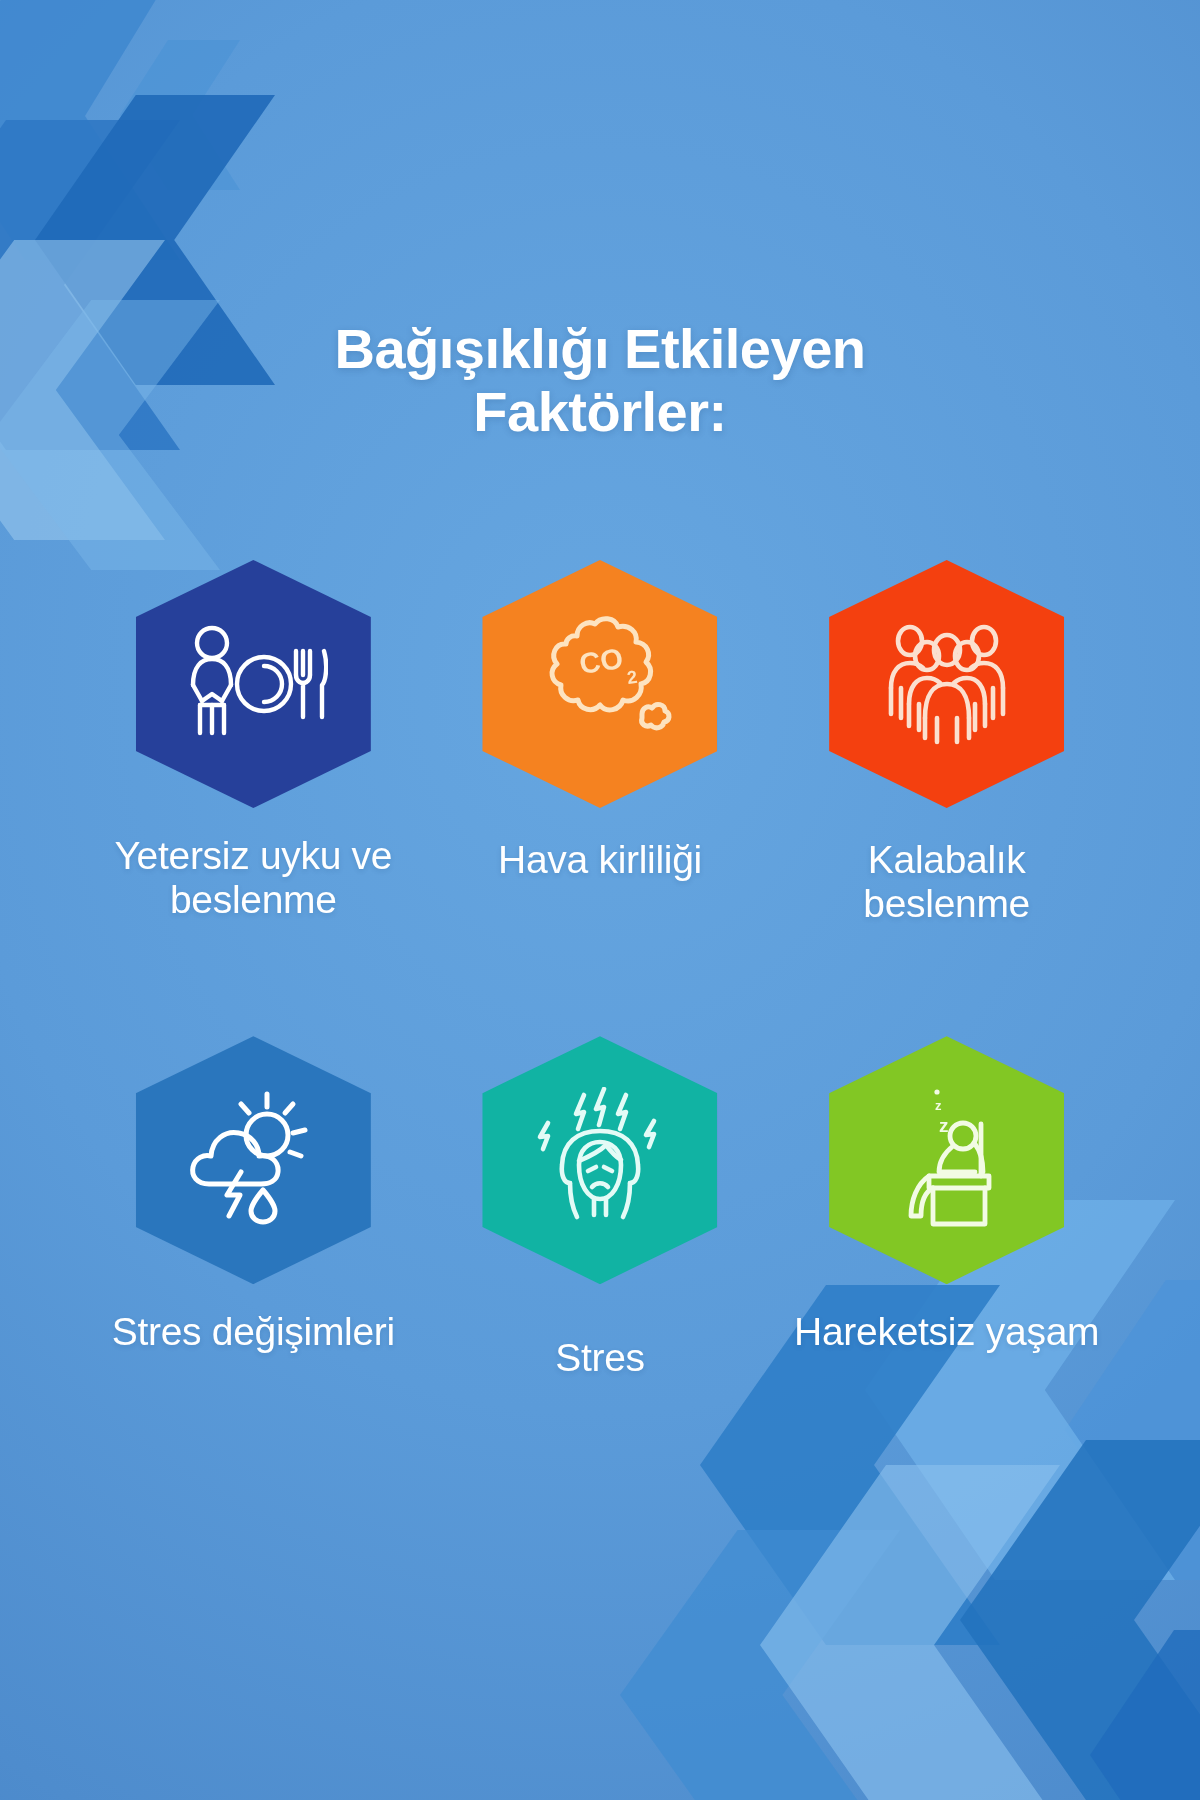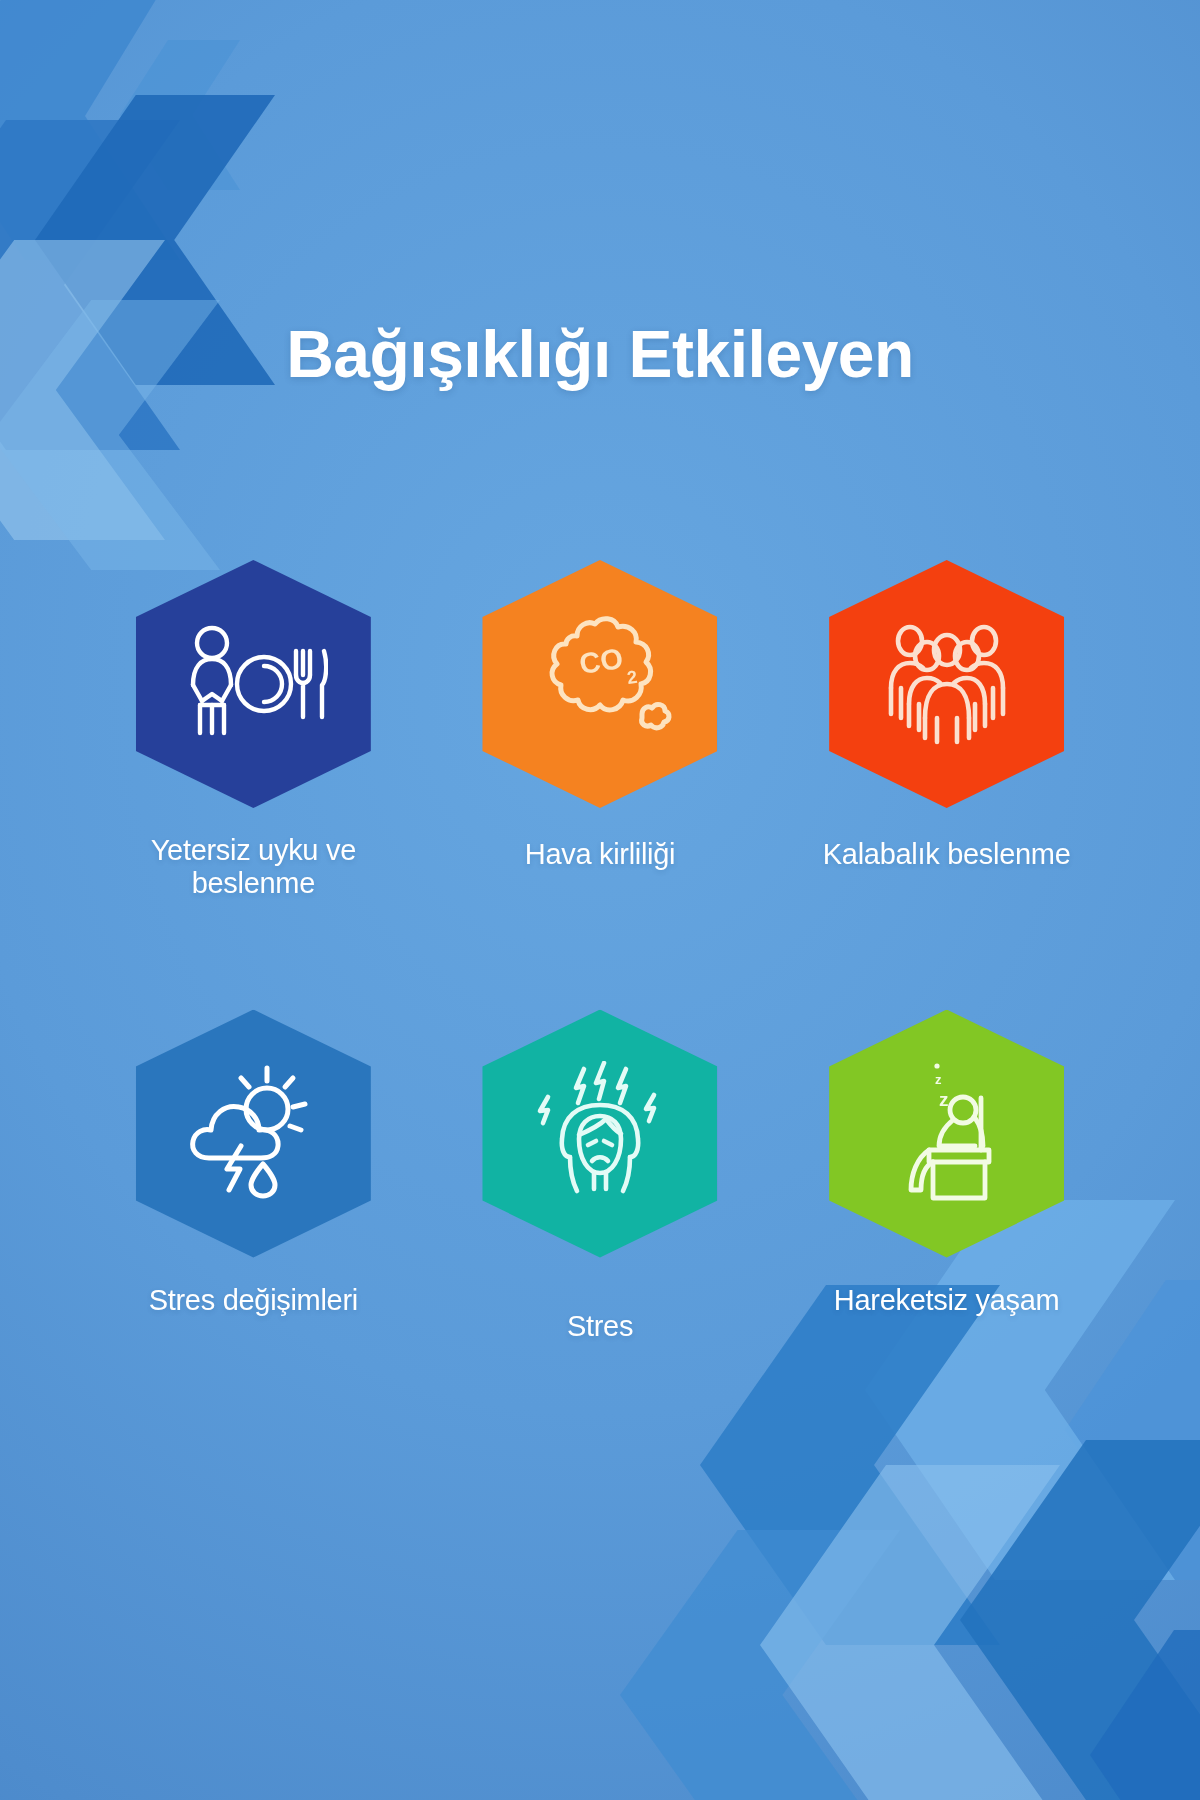--- a/index.html
+++ b/index.html
@@ -131,21 +131,21 @@
   }
 
   
   .title {
     position: absolute;
     top: 318px;
     left: 0;
     width: 1200px;
     text-align: center;
     color: #ffffff;
-    font-size: 66px;
+    font-size: 56px;
     font-weight: bold;
     line-height: 1.12;
     letter-spacing: -0.5px;
     text-shadow: 0 2px 7px rgba(20,60,110,.20);
   }
   .title-line { display: block; }
 
   
   .grid {
     position: absolute;
@@ -172,21 +172,21 @@
     align-items: center;
     justify-content: center;
     filter: drop-shadow(0 5px 9px rgba(20,55,100,.18));
   }
 
   .hex svg { display: block; }
 
   .caption {
     margin-top: 26px;
     color: #ffffff;
-    font-size: 29px;
+    font-size: 39px;
     line-height: 1.13;
     text-align: center;
     letter-spacing: -0.3px;
     text-shadow: 0 2px 5px rgba(20,60,110,.16);
     max-width: 330px;
   }
 
   
   .cell:nth-child(2) .caption,
   .cell:nth-child(3) .caption { margin-top: 30px; }
@@ -209,20 +209,21 @@
     <div class="shape br-b"></div>
     <div class="shape br-a"></div>
     <div class="shape br-f"></div>
     <div class="shape br-c"></div>
     <div class="shape br-d"></div>
     <div class="shape br-g"></div>
   </div>
 
   <h1 class="title">
     <span class="title-line">Bağışıklığı Etkileyen</span>
+    <span class="title-line">Faktörler:</span>
   </h1>
 
   <div class="grid">
 
     <div class="cell">
       <div class="hex" style="background:#26409a">
         <svg width="150" height="126" viewBox="0 0 150 126" fill="none" stroke="#ffffff" stroke-width="4.4" stroke-linecap="round" stroke-linejoin="round">
 
           <circle cx="34" cy="22" r="15"></circle>
 

